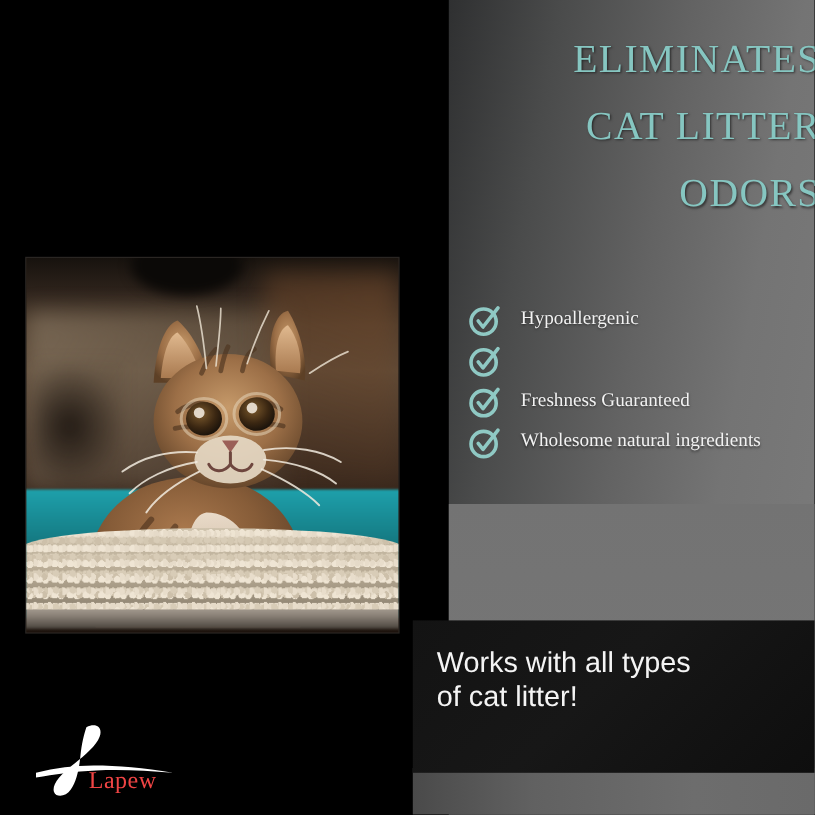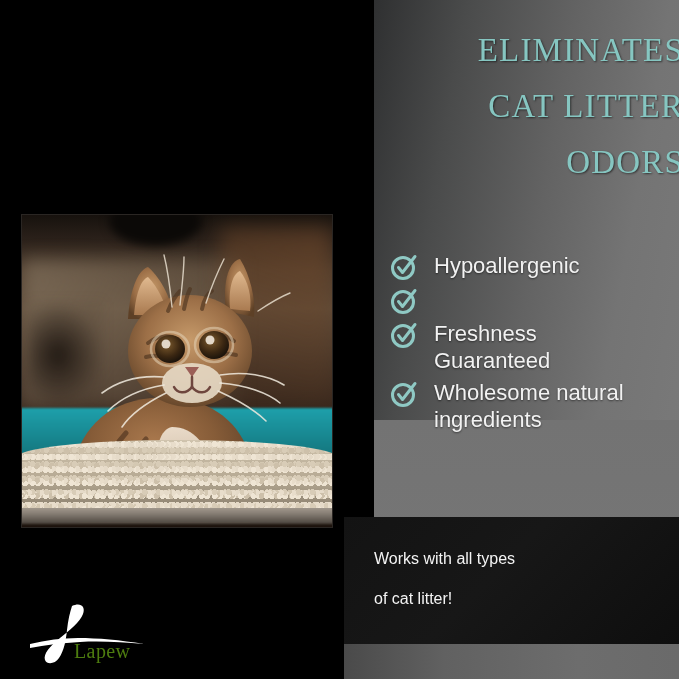--- a/index.html
+++ b/index.html
@@ -75,23 +75,23 @@
   .check-icon {
     flex: 0 0 28px;
     width: 28px;
     height: 28px;
     margin-right: 16px;
     margin-top: 1px;
   }
   .check-icon svg { display: block; }
   .benefit-label {
     color: #f2f2f2;
-    font-size: 22px;
+    font-size: 16px;
     line-height: 27px;
-    font-family: Liberation Sans, sans-serif;
+    font-family: Liberation Serif, serif;
     text-shadow: 0 1px 2px rgba(0,0,0,0.5);
     max-width: 225px;
   }
 
   
   .photo-frame {
     position: absolute;
     left: 22px;
     top: 215px;
     width: 310px;
@@ -190,45 +190,45 @@
     position: absolute;
     left: 344px;
     top: 517px;
     width: 335px;
     height: 127px;
     background: linear-gradient(135deg, #131313 0%, #171717 45%, #0e0e0e 100%);
     z-index: 7;
   }
   .callout-text {
     position: absolute;
-    left: 30px;
+    left: 20px;
     top: 22px;
     width: 282px;
     color: #f4f4f4;
-    font-size: 16px;
-    line-height: 40px;
+    font-size: 24px;
+    line-height: 28px;
     font-family: "Liberation Sans", sans-serif;
     white-space: pre-line;
   }
 
   
   .logo {
     position: absolute;
     left: 26px;
     top: 600px;
     width: 150px;
     height: 66px;
     z-index: 8;
   }
   .logo-mark { position: absolute; left: 0; top: 0; }
   .logo-word {
     position: absolute;
     left: 48px;
     top: 40px;
-    color: #4d7c0f;
+    color: #ef4444;
     font-family: "Liberation Serif", serif;
     font-size: 20px;
     letter-spacing: 0.4px;
   }
 </style>
 </head>
 <body>
 
 <div id="poster">
 

